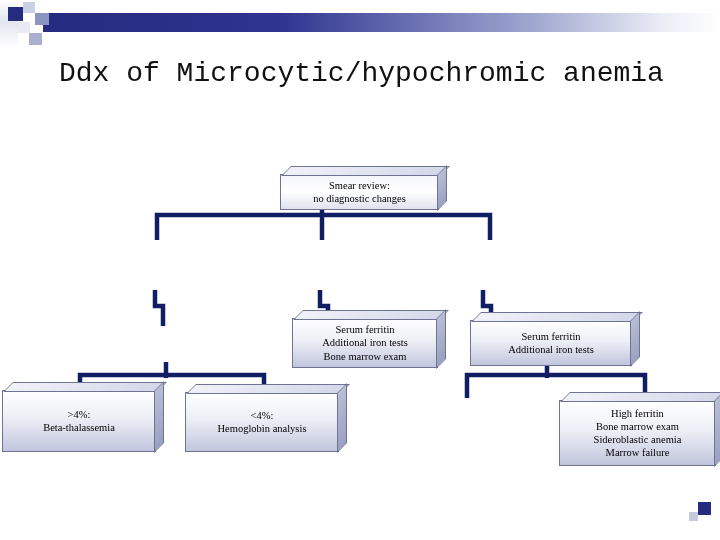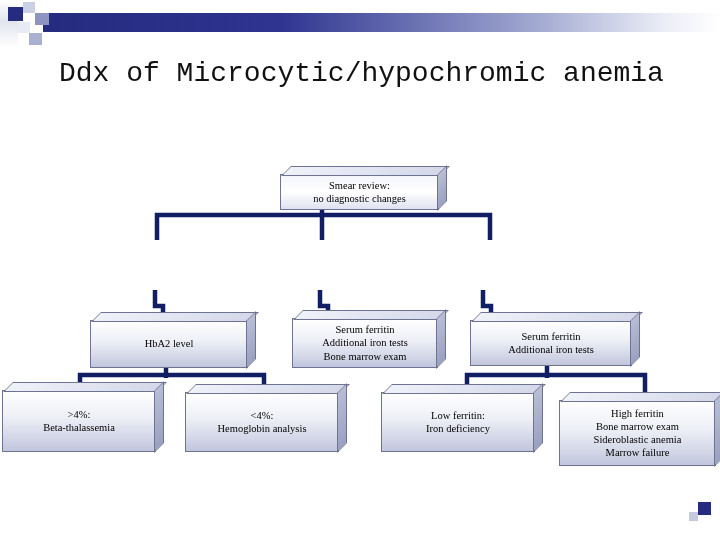--- a/index.html
+++ b/index.html
@@ -77,45 +77,38 @@
     <path d="M547 360 L547 378"></path>
     <path d="M467 398 L467 375 L645 375 L645 396"></path>
   </svg>
 
   <div class="b3d light" style="left:280px;top:174px;width:157px;height:34px">
     <div class="txt">Smear review:
 no diagnostic changes</div>
   </div>
 
 
-  <div class="b3d" style="left:90px;top:320px;width:156px;height:46px">
-    <div class="txt">HbA2 level</div>
-  </div>
   <div class="b3d" style="left:292px;top:318px;width:144px;height:48px">
     <div class="txt">Serum ferritin
 Additional iron tests
 Bone marrow exam</div>
   </div>
   <div class="b3d" style="left:470px;top:320px;width:160px;height:44px">
     <div class="txt">Serum ferritin
 Additional iron tests</div>
   </div>
 
   <div class="b3d" style="left:2px;top:390px;width:152px;height:60px">
     <div class="txt">&gt;4%:
 Beta-thalassemia</div>
   </div>
   <div class="b3d" style="left:185px;top:392px;width:152px;height:58px">
     <div class="txt">&lt;4%:
 Hemoglobin analysis</div>
   </div>
-  <div class="b3d" style="left:381px;top:392px;width:152px;height:58px">
-    <div class="txt">Low ferritin:
-Iron deficiency</div>
-  </div>
   <div class="b3d" style="left:559px;top:400px;width:155px;height:64px">
     <div class="txt">High ferritin
 Bone marrow exam
 Sideroblastic anemia
 Marrow failure</div>
   </div>
 
 </div>
 
 </body></html>

